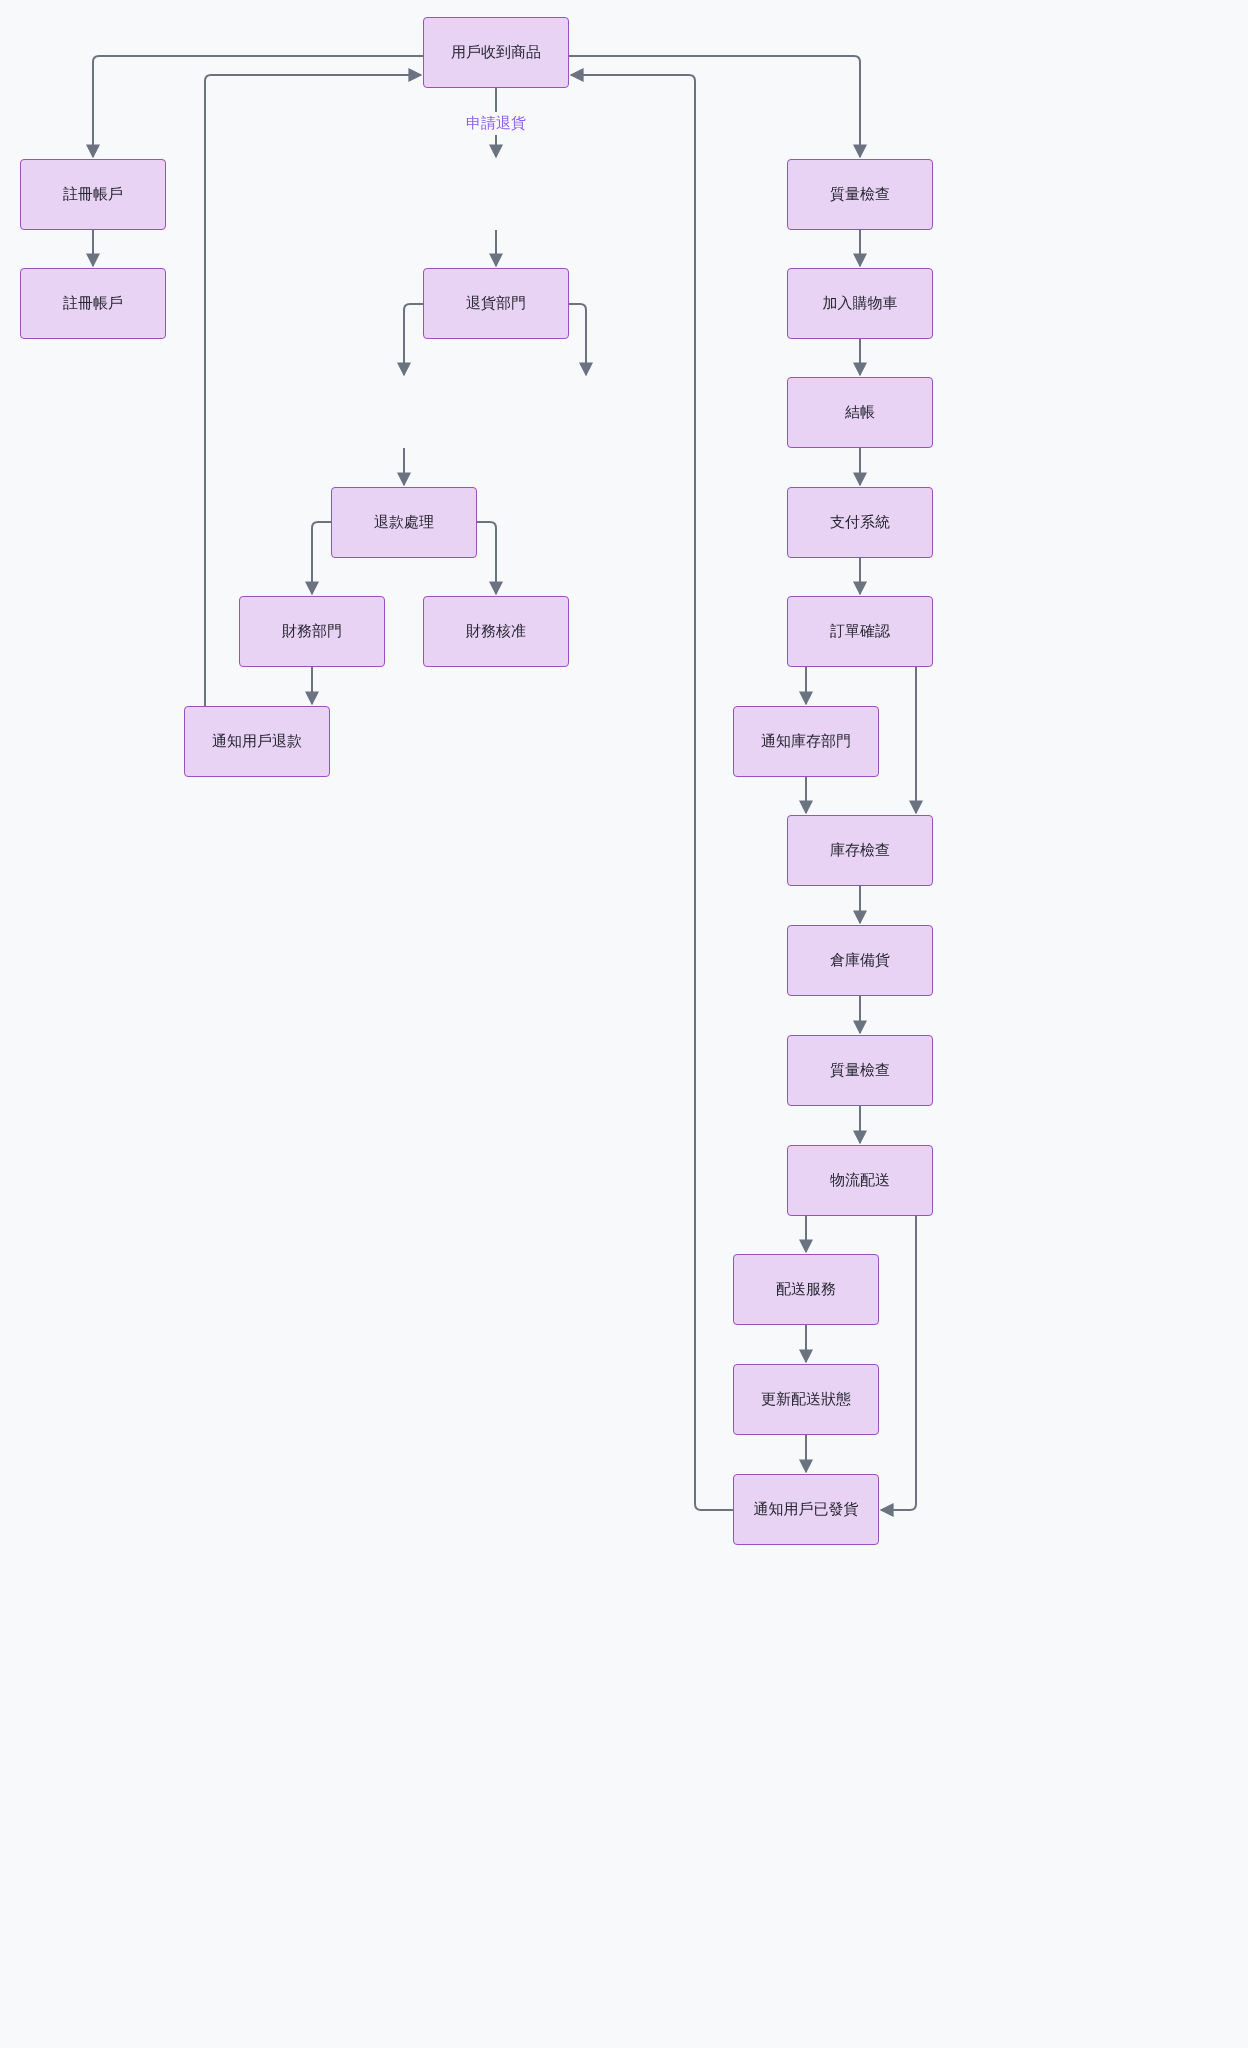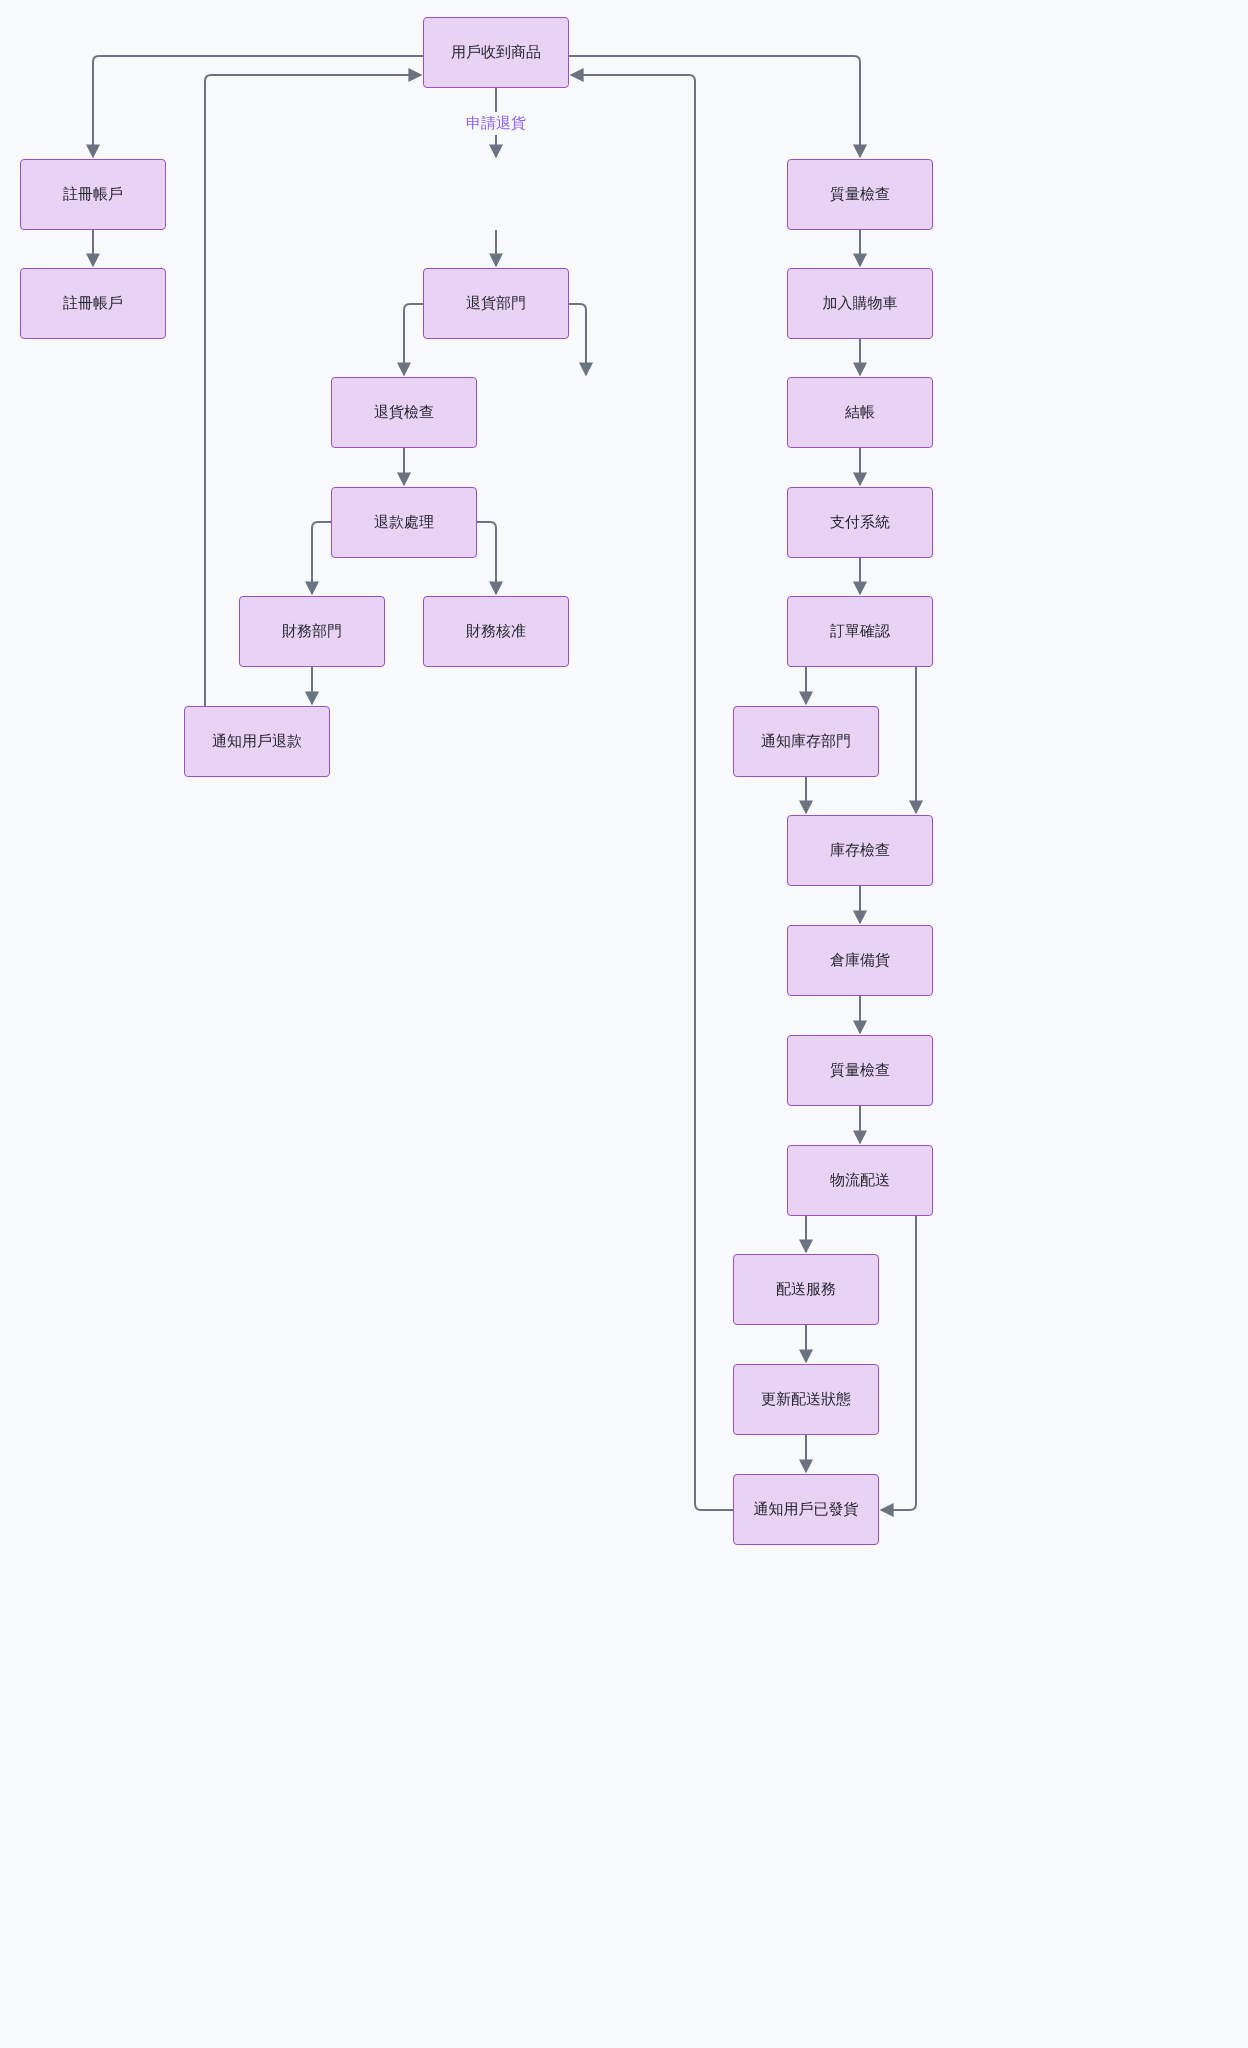--- a/index.html
+++ b/index.html
@@ -89,23 +89,20 @@
     <path class="edge" marker-end="url(#arrow)" d="M806,1435 V1472"></path>
     <path class="edge" marker-end="url(#arrow)" d="M733,1510 H701 Q695,1510 695,1504 V81 Q695,75 689,75 H571"></path>
   </svg>
 
   <div class="node" style="left:423px; top:17px">
       <span>用戶收到商品</span>
     </div>
   <div class="node" style="left:423px; top:268px">
       <span>退貨部門</span>
     </div>
-  <div class="node" style="left:331px; top:377px">
-      <span>退貨檢查</span>
-    </div>
   <div class="node" style="left:331px; top:487px">
       <span>退款處理</span>
     </div>
   <div class="node" style="left:239px; top:596px">
       <span>財務部門</span>
     </div>
   <div class="node" style="left:423px; top:596px">
       <span>財務核准</span>
     </div>
   <div class="node" style="left:184px; top:706px">

